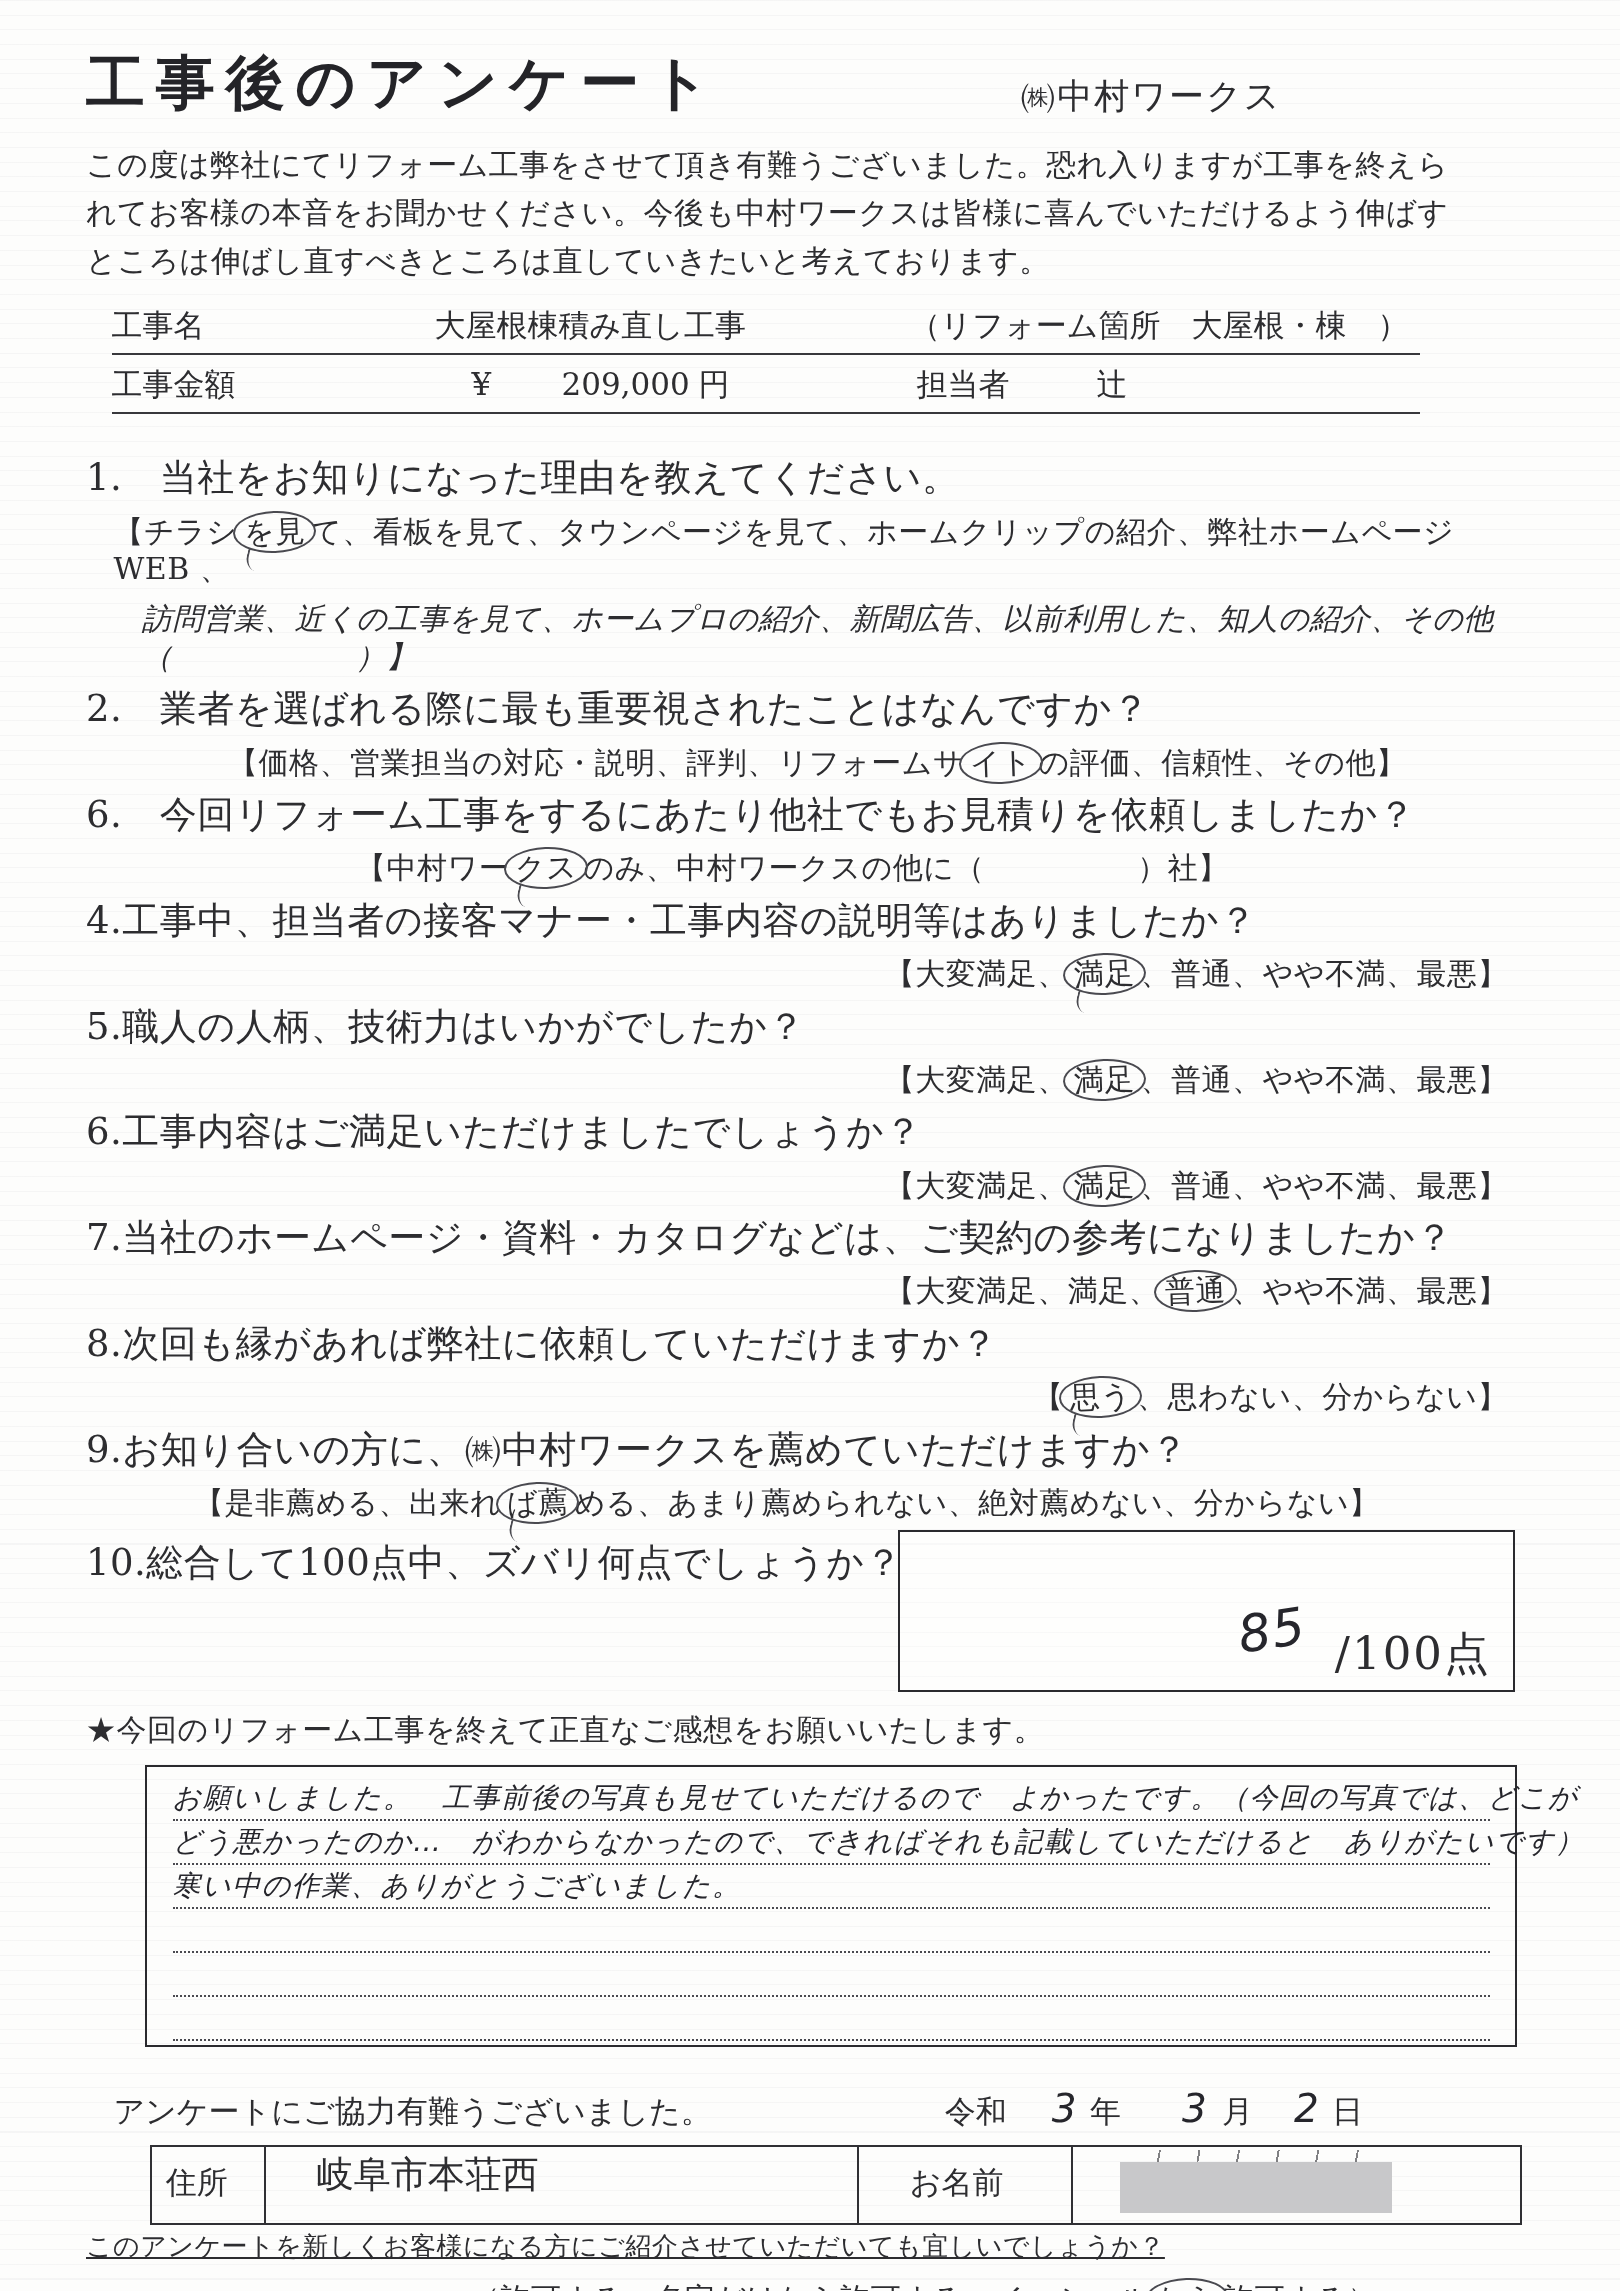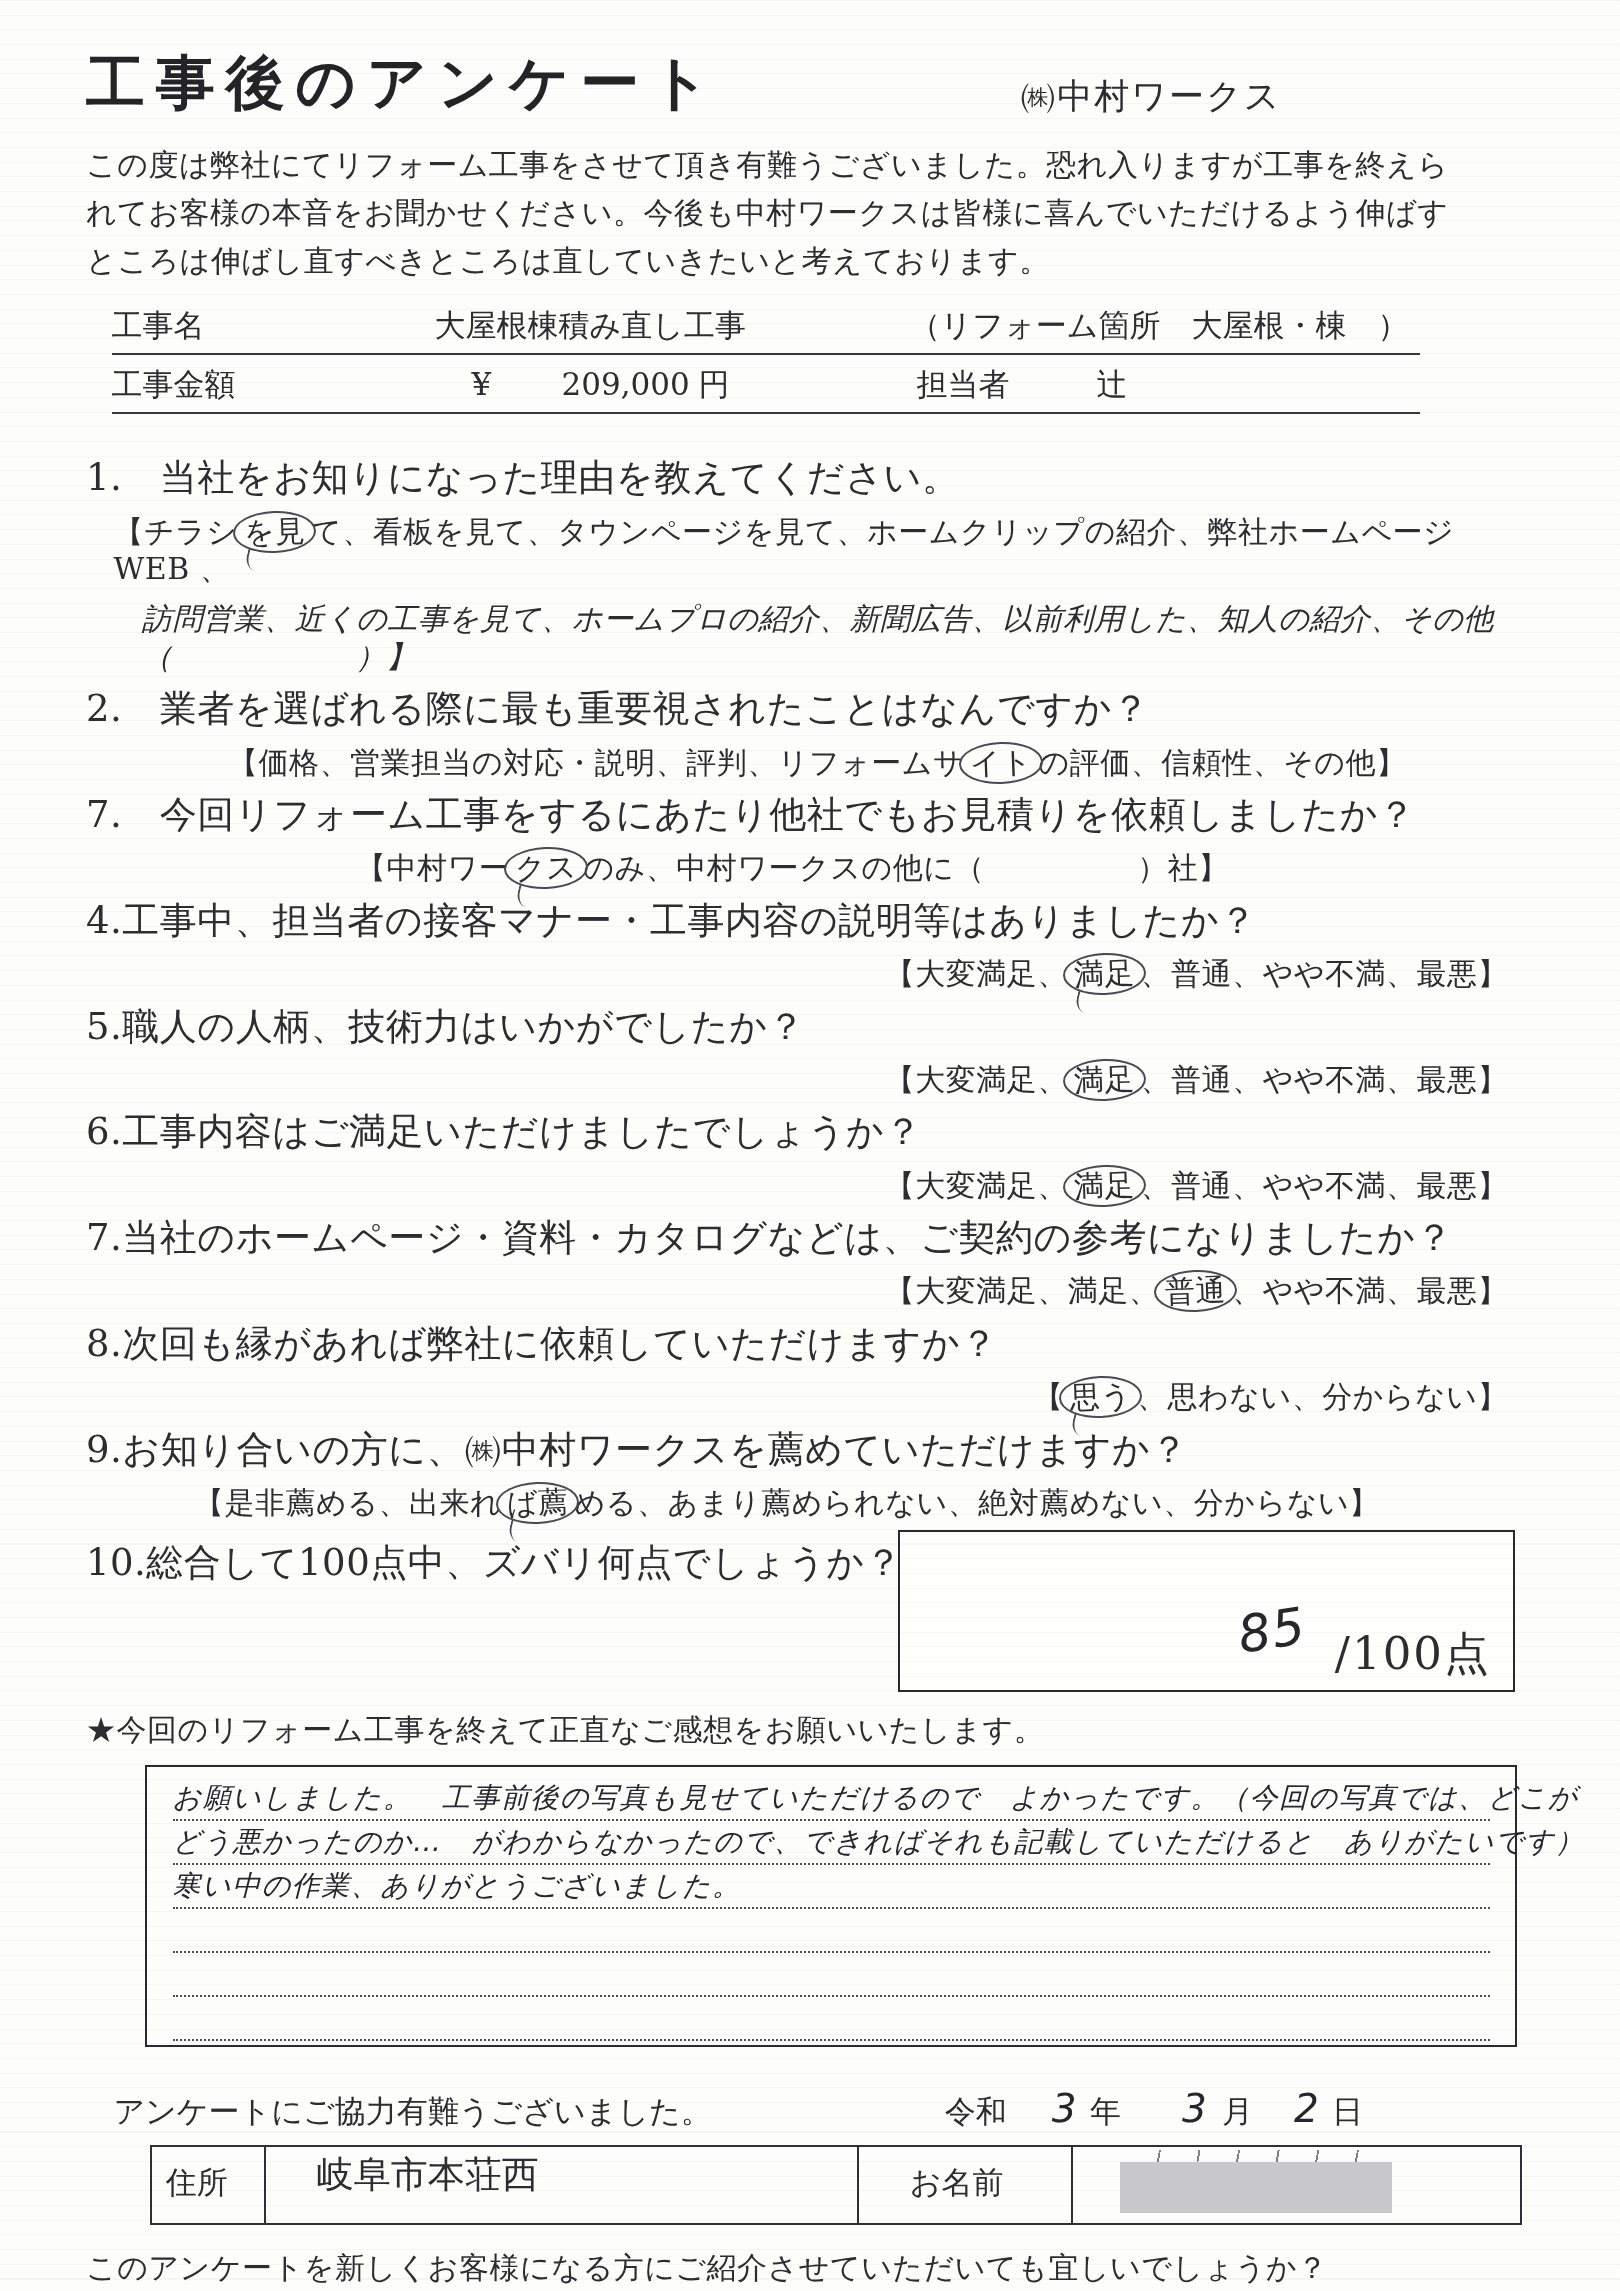--- a/index.html
+++ b/index.html
@@ -89,21 +89,21 @@
   .ft-cell{box-sizing:border-box;padding:15.7px 7.8px 0 13.7px;border-right:2px solid #303034;}
   .ft-addr-label{width:114px;flex:none;}
   .ft-addr-value{width:556px;flex:none;font-size:37px;padding-top:3px;}
   .ft-name-label{width:177px;flex:none;}
   .ft-name-cell{flex:1;border-right:none;position:relative;padding:0;}
   .name-strokes{
     position:absolute;top:3.9px;left:33px;width:245px;height:14.7px;
     background:repeating-linear-gradient(100deg, transparent 0 15.7px, rgba(45,45,50,0.6) 15.7px 17.6px, transparent 17.6px 39px);
   }
   .redaction{position:absolute;top:15.7px;left:9.8px;width:272px;height:51px;background:#c8c8ca;}
-  .consent-q{font-size:30px;margin-top:23px;letter-spacing:0.5px;}
+  .consent-q{font-size:26px;margin-top:4px;letter-spacing:0.5px;text-decoration:underline;}
   .consent-opts{font-size:30px;margin-top:15.7px;margin-left:384px;letter-spacing:0.5px;}
 </style>
 </head>
 <body>
 
 <div class="page">
 
   <div class="header-row">
     <div class="title">工事後のアンケート</div>
     <div class="company">㈱中村ワークス</div>
@@ -134,21 +134,21 @@
       <div class="q-opts i-a"><span>【チラシ</span><span class="circled tail"><span>を見</span></span><span>て、看板を見て、タウンページを見て、ホームクリップの紹介、弊社ホームページ　WEB 、</span></div>
       <div class="q-opts i-b">訪問営業、近くの工事を見て、ホームプロの紹介、新聞広告、以前利用した、知人の紹介、その他（　　　　　　）】</div>
     </section>
 
     <section class="q">
       <div class="q-heading">2.　業者を選ばれる際に最も重要視されたことはなんですか？</div>
       <div class="q-opts i-c"><span>【価格、営業担当の対応・説明、評判、リフォームサ</span><span class="circled"><span>イト</span></span><span>の評価、信頼性、その他】</span></div>
     </section>
 
     <section class="q">
-      <div class="q-heading">7.　今回リフォーム工事をするにあたり他社でもお見積りを依頼しましたか？</div>
+      <div class="q-heading">6.　今回リフォーム工事をするにあたり他社でもお見積りを依頼しましたか？</div>
       <div class="q-opts i-d"><span>【中村ワー</span><span class="circled tail"><span>クス</span></span><span>のみ、中村ワークスの他に（　　　　　）社】</span></div>
     </section>
 
     <section class="q">
       <div class="q-heading">4.工事中、担当者の接客マナー・工事内容の説明等はありましたか？</div>
       <div class="q-opts right"><span>【大変満足、</span><span class="circled tail"><span>満足</span></span><span>、普通、やや不満、最悪】</span></div>
     </section>
 
     <section class="q">
       <div class="q-heading">5.職人の人柄、技術力はいかがでしたか？</div>

